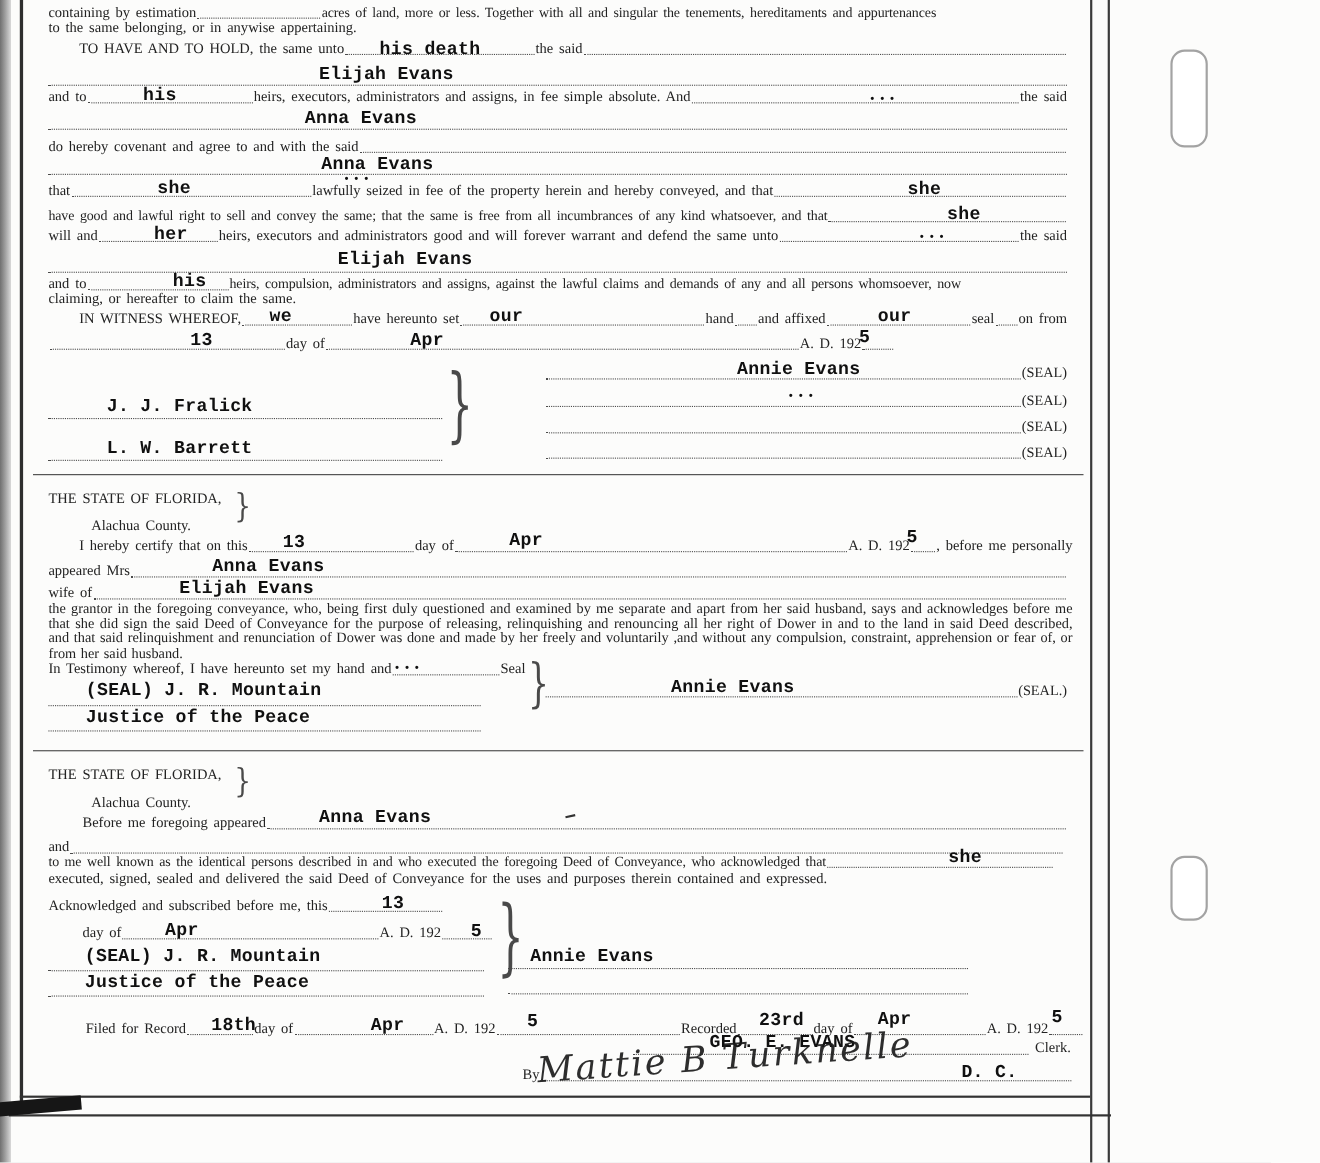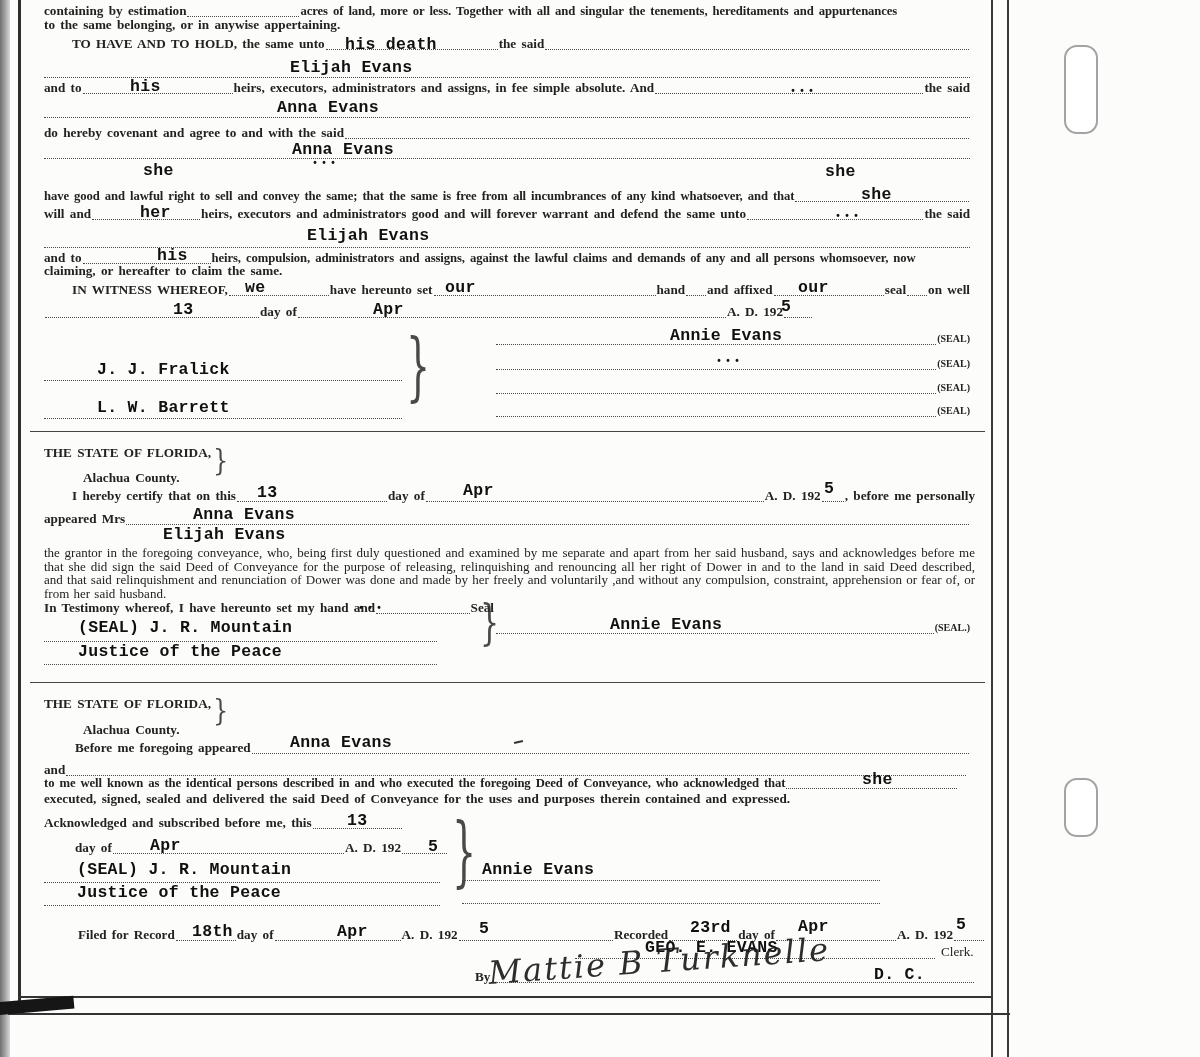--- a/index.html
+++ b/index.html
@@ -1,37 +1,37 @@
 <!DOCTYPE html>
 <html><head>
 <meta charset="utf-8">
 <style>
   html,body{margin:0;padding:0;background:#e8e8e8;}
   #page{position:relative;width:1200px;height:1057px;background:#fcfcfb;overflow:hidden;
         font-family:"Liberation Serif",serif;color:#222;}
-  .row{position:absolute;display:flex;align-items:flex-end;white-space:nowrap;font-weight:bold;}
+  .row{position:absolute;display:flex;align-items:flex-end;white-space:nowrap;}
   .p{font-size:13.2px;line-height:14px;word-spacing:2px;color:#222;}
   .fit{font-size:12.7px;letter-spacing:-0.1px;}
   .dots{border-bottom:1.4px dotted #4a4a4a;height:4px;margin:0 1px 1px 1px;}
   .fx{flex:1;}
   .rule{position:absolute;border-bottom:1.4px dotted #4a4a4a;height:14px;}
   .t{position:absolute;font-family:"Liberation Mono","DejaVu Sans Mono",monospace;font-weight:700;
      font-size:16.5px;line-height:17px;letter-spacing:0.3px;color:#101010;white-space:pre;}
   .tm{position:absolute;font-family:"Liberation Mono",monospace;font-weight:700;font-size:10px;
       letter-spacing:3px;color:#101010;line-height:10px;}
   .brace{position:absolute;font-family:"DejaVu Serif",serif;color:#2a2a2a;line-height:1;
          transform-origin:top center;opacity:.85;}
   .para{position:absolute;font-size:13px;line-height:13.5px;text-align:justify;word-spacing:1px;color:#222;}
   .vline,.hline,.mark{position:absolute;background:#333;}
   .sig{position:absolute;font-family:"DejaVu Serif",serif;font-style:italic;font-size:32px;
        letter-spacing:2px;color:#1c1c1c;transform:rotate(-4deg);opacity:.92;}
   .hole{position:absolute;border:2px solid #a3a3a3;border-radius:13px;background:#fff;}
   .edgeband{position:absolute;left:0;top:0;width:10px;height:1057px;
             background:linear-gradient(90deg,#707070 0%,#9d9d9d 45%,#d9d9d9 100%);}
-  .seal{font-size:10px;}
+  .seal{font-size:13px;}
 </style>
 </head>
 <body>
 
 <div id="page">
 
   <div class="edgeband"></div>
   <div class="vline" style="left:18px;top:0;width:2.5px;height:1013px;background:#2e2e2e"></div>
   <div class="vline" style="left:991px;top:0;width:1.5px;height:1057px;background:#3a3a3a"></div>
   <div class="vline" style="left:1007px;top:0;width:2px;height:1057px;background:#3a3a3a"></div>
@@ -77,20 +77,26 @@
   <span class="t" style="left:277px;top:99px">Anna Evans</span>
 
   <div class="row p" style="left:44px;top:126px;width:926px">
     <span>do hereby covenant and agree to and with the said</span>
     <span class="dots fx"></span>
   </div>
   <div class="rule" style="left:44px;top:144px;width:926px"></div>
   <span class="t" style="left:292px;top:141px">Anna Evans</span>
   <span class="tm" style="left:312px;top:159px">•••</span>
 
+  <div class="row p" style="left:44px;top:166px;width:926px">
+    <span>that</span>
+    <span class="dots" style="width:218px"></span>
+    <span>lawfully seized in fee of the property herein and hereby conveyed, and that</span>
+    <span class="dots fx"></span>
+  </div>
   <span class="t" style="left:143px;top:162px">she</span>
   <span class="t" style="left:825px;top:163px">she</span>
 
   <div class="row p" style="left:44px;top:189px;width:926px">
     <span class="fit">have good and lawful right to sell and convey the same; that the same is free from all incumbrances of any kind whatsoever, and that</span>
     <span class="dots fx"></span>
   </div>
   <span class="t" style="left:861px;top:186px">she</span>
 
   <div class="row p" style="left:44px;top:207px;width:926px">
@@ -120,21 +126,21 @@
     <span>IN WITNESS WHEREOF,</span>
     <span class="dots" style="width:100px"></span>
     <span>have hereunto set</span>
     <span class="dots" style="width:222px"></span>
     <span>hand</span>
     <span class="dots" style="width:20px"></span>
     <span>and affixed</span>
     <span class="dots fx"></span>
     <span>seal</span>
     <span class="dots" style="width:20px"></span>
-    <span>on well</span>
+    <span>on from</span>
   </div>
   <span class="t" style="left:245px;top:279px">we</span>
   <span class="t" style="left:445px;top:279px">our</span>
   <span class="t" style="left:798px;top:279px">our</span>
 
   <div class="row p" style="left:44px;top:305px;width:769px">
     <span class="dots" style="width:214px"></span>
     <span>day of</span>
     <span class="dots fx"></span>
     <span>A. D. 192</span>
@@ -190,20 +196,24 @@
   <span class="t" style="left:257px;top:484px">13</span>
   <span class="t" style="left:463px;top:482px">Apr</span>
   <span class="t" style="left:824px;top:480px">5</span>
 
   <div class="row p" style="left:44px;top:512px;width:926px">
     <span>appeared Mrs</span>
     <span class="dots fx"></span>
   </div>
   <span class="t" style="left:193px;top:506px">Anna Evans</span>
 
+  <div class="row p" style="left:44px;top:532px;width:926px">
+    <span>wife of</span>
+    <span class="dots fx"></span>
+  </div>
   <span class="t" style="left:163px;top:526px">Elijah Evans</span>
 
   <div class="para" style="left:44px;top:546px;width:931px">the grantor in the foregoing conveyance, who, being first duly questioned and examined by me separate and apart from her said husband, says and acknowledges before me that she did sign the said Deed of Conveyance for the purpose of releasing, relinquishing and renouncing all her right of Dower in and to the land in said Deed described, and that said relinquishment and renunciation of Dower was done and made by her freely and voluntarily ,and without any compulsion, constraint, apprehension or fear of, or from her said husband.</div>
 
   <div class="row p" style="left:44px;top:601px;width:450px">
     <span>In Testimony whereof, I have hereunto set my hand and</span>
     <span class="dots" style="width:97px"></span>
     <span>Seal</span>
   </div>
   <span class="tm" style="left:358px;top:604px">•••</span>

